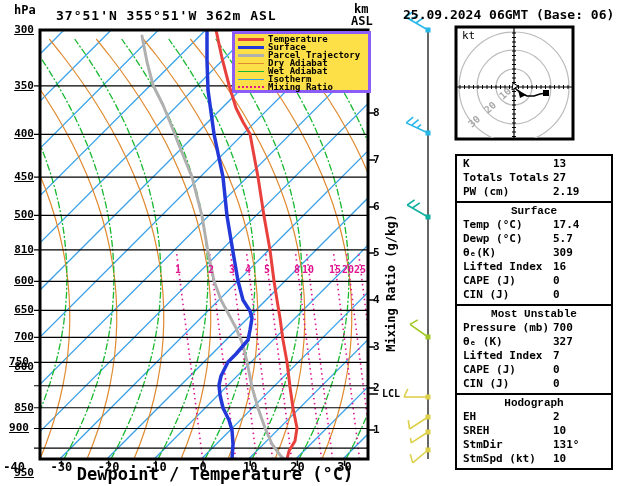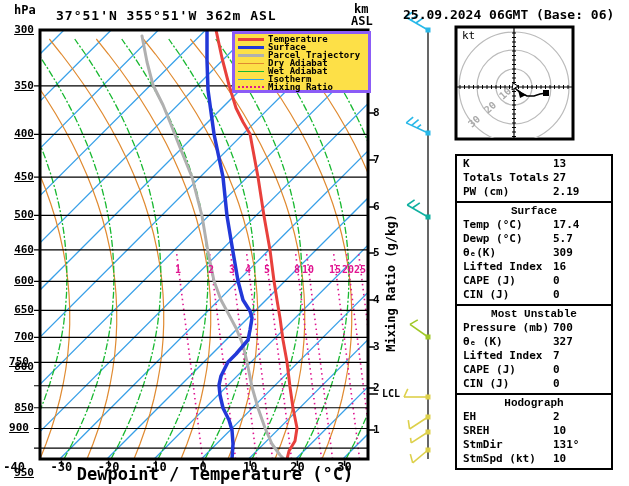--- a/index.html
+++ b/index.html
@@ -256,21 +256,21 @@
   <div class="abs axis-unit" style="left:351px;top:14px;">ASL</div>
   <div class="abs hdr" style="left:56px;top:8px;">37°51'N 355°51'W 362m ASL</div>
   <div class="abs hdr" style="left:403px;top:7px;letter-spacing:0;">25.09.2024 06GMT (Base: 06)</div>
 
   <div id="pressure-labels">
       <div class="abs plabel" style="left:4px;top:23px;">300</div>
       <div class="abs plabel" style="left:4px;top:78.91354637614897px;">350</div>
       <div class="abs plabel" style="left:4px;top:127.34806332119055px;">400</div>
       <div class="abs plabel" style="left:4px;top:170.07033502233872px;">450</div>
       <div class="abs plabel" style="left:4px;top:208.28670931955486px;">500</div>
-      <div class="abs plabel" style="left:4px;top:242.8576250273549px;">460</div>
+      <div class="abs plabel" style="left:4px;top:242.8576250273549px;">810</div>
       <div class="abs plabel" style="left:4px;top:274.4183983435293px;">600</div>
       <div class="abs plabel" style="left:4px;top:303.4514953924171px;">650</div>
       <div class="abs plabel" style="left:4px;top:330.33194471967823px;">700</div>
       <div class="abs plabel" style="left:4px;top:355.35704434189364px;text-align:center;">750</div>
       <div class="abs plabel" style="left:4px;top:360px;">800</div>
       <div class="abs plabel" style="left:4px;top:400.7562291264544px;">850</div>
       <div class="abs plabel" style="left:4px;top:421.48873336586803px;text-align:center;">900</div>
       <div class="abs plabel" style="left:4px;top:466px;">950</div>
     </div>
   <div id="temp-labels">

